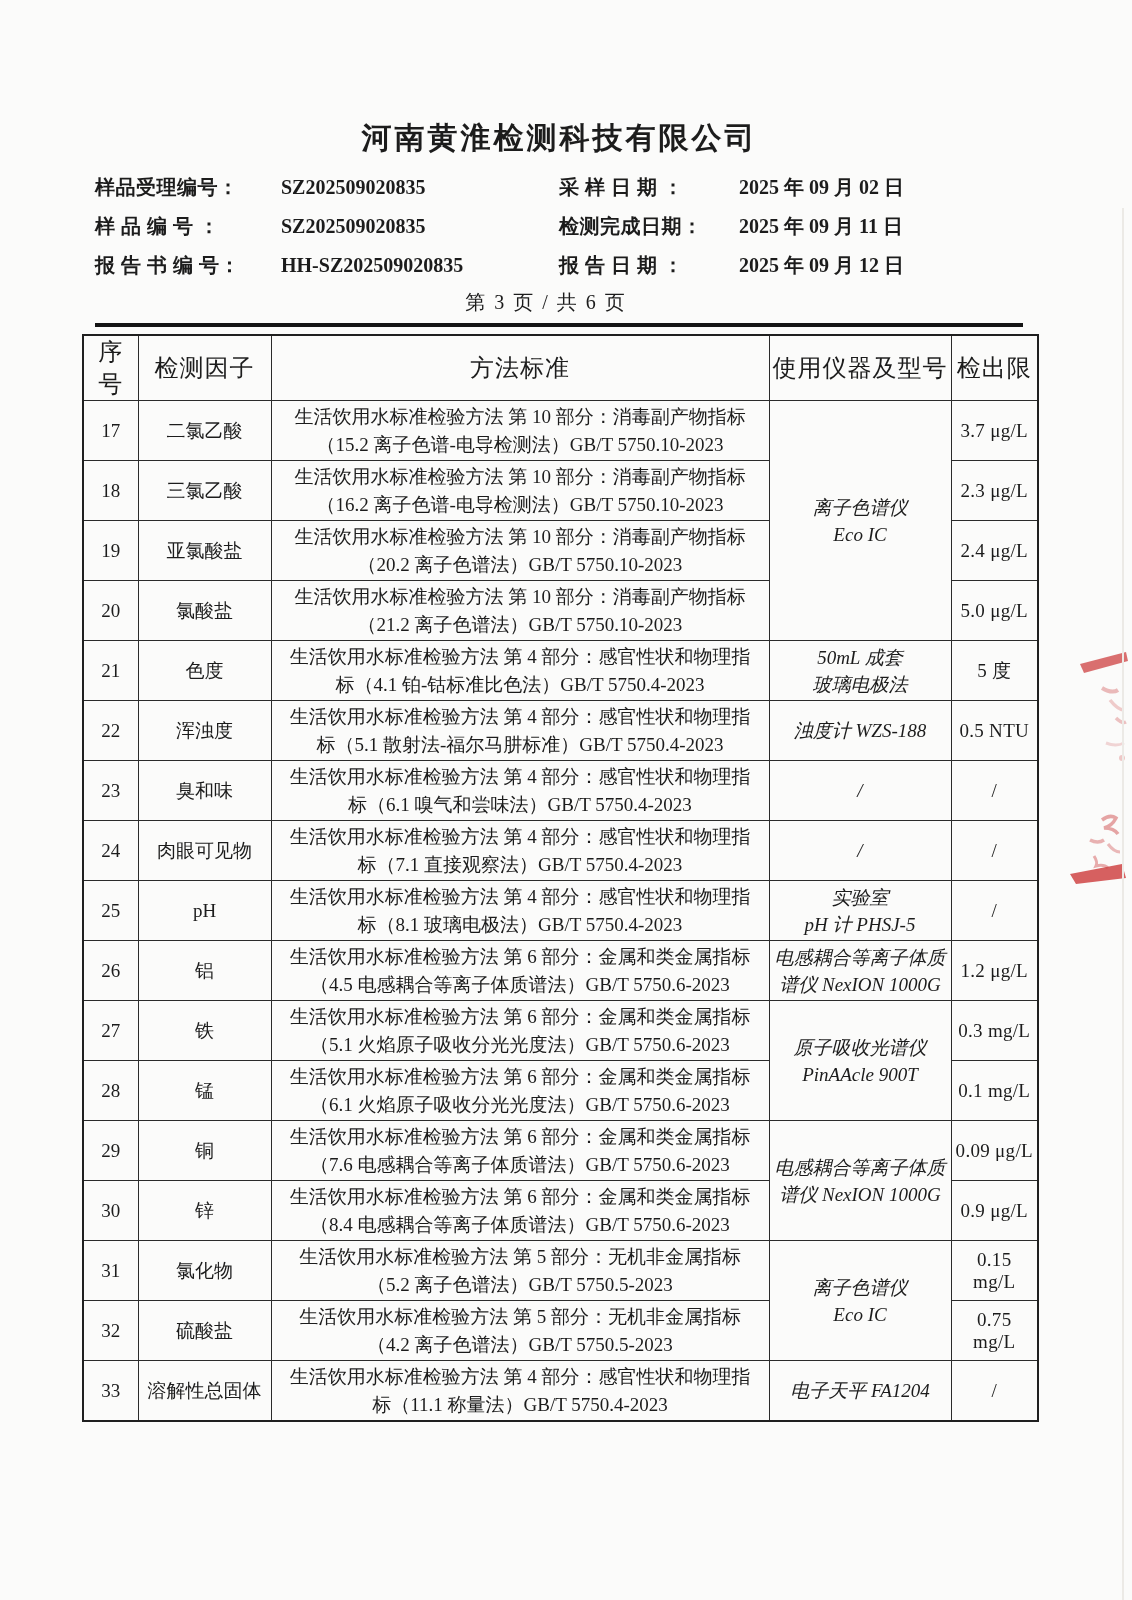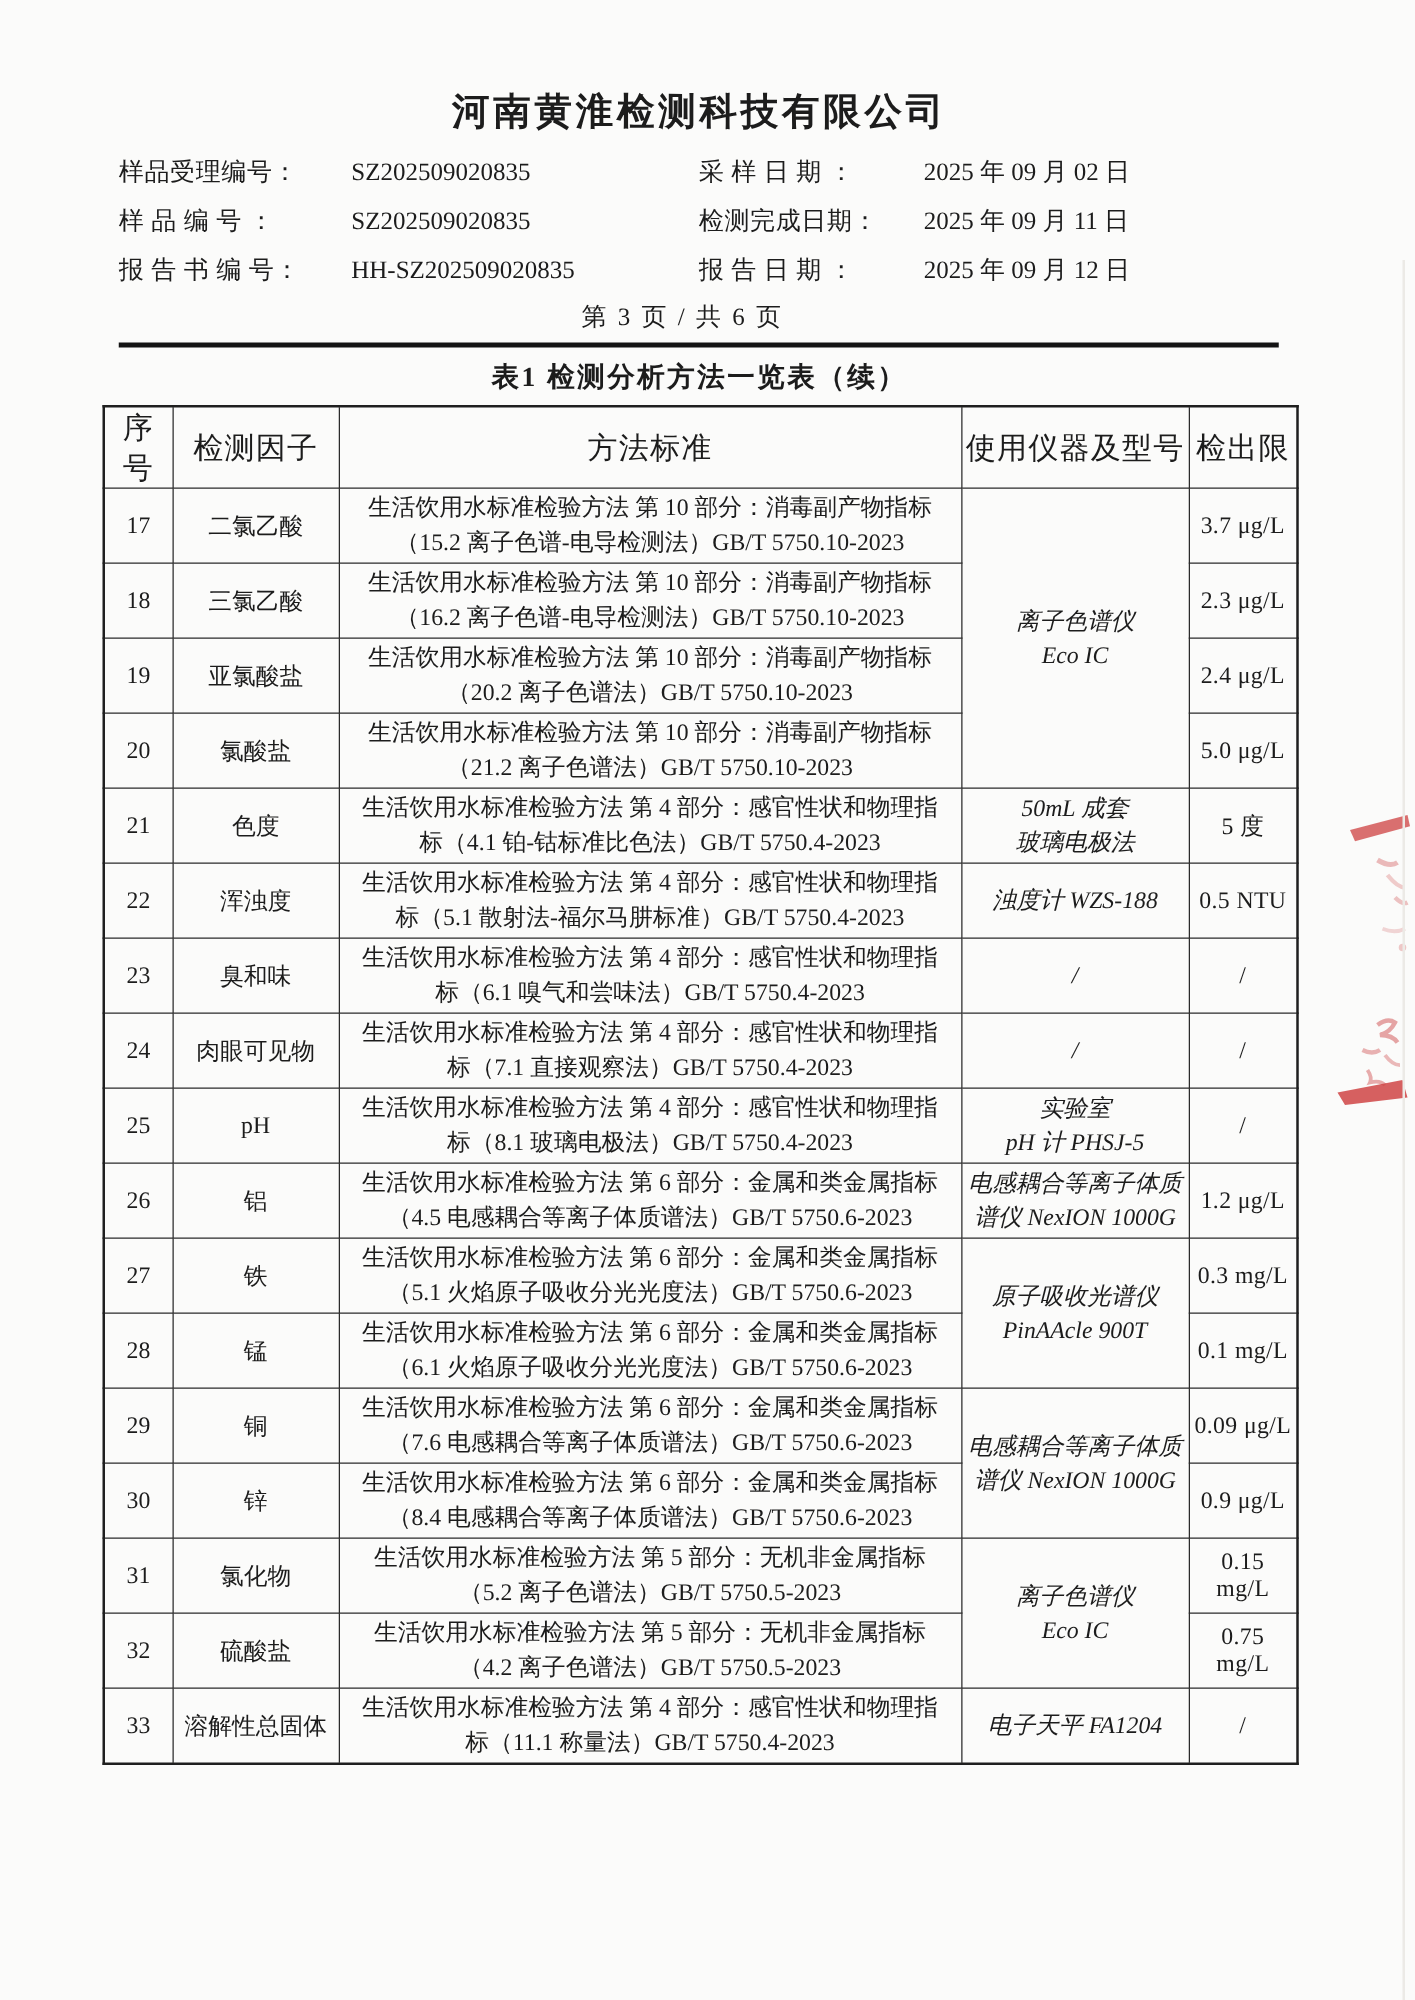--- a/index.html
+++ b/index.html
@@ -4,40 +4,40 @@
 <style>
   html,body{margin:0;padding:0;}
   body{
     width:1132px;height:1600px;
     background:#fbfbfa;
     font-family:"Liberation Serif","DejaVu Serif",serif;
     color:#1c1c1c;
     position:relative;
     overflow:hidden;
   }
-  .content{padding:69px 95px 0 82px;position:relative;}
+  .content{padding:118px 95px 0 82px;position:relative;}
   .company{
     text-align:center;
     font-size:30px;font-weight:700;letter-spacing:3px;
   }
   .title-row{position:relative;margin-top:24px;height:44px;}
   .report-title{
     text-align:center;font-size:34px;font-weight:700;
     letter-spacing:22px;text-indent:22px;line-height:44px;
   }
   .report-code{
     position:absolute;right:38px;bottom:2px;
     font-size:19px;letter-spacing:0.5px;font-weight:400;
   }
   .meta{
     margin-top:16px;padding-left:13px;
     display:grid;
     grid-template-columns:186px 278px 180px 1fr;
     row-gap:15px;
-    font-size:20px;line-height:24px;
+    font-size:20px;line-height:24px;font-weight:bold;
   }
   .meta .lbl{letter-spacing:0.5px;}
   .page-indicator{
     margin-top:12px;padding-right:27px;
     text-align:center;font-size:20px;letter-spacing:2px;
   }
   .rule{
     margin-top:7px;margin-left:13px;
     width:928px;height:4px;background:#141414;
   }
@@ -94,21 +94,20 @@
     <span class="lbl">报 告 书 编 号：</span>
     <span class="val">HH-SZ202509020835</span>
     <span class="lbl">报 告 日 期 ：</span>
     <span class="val">2025 年 09 月 12 日</span>
   </div>
 
   <div class="page-indicator">第 3 页 / 共 6 页</div>
 
   <div class="rule"></div>
 
-  <div class="table-title">表1  检测分析方法一览表（续）</div>
 
   <table class="methods">
     <colgroup>
       <col style="width:55px">
         <col style="width:133px">
         <col style="width:498px">
         <col style="width:182px">
         <col style="width:87px">
     </colgroup>
     <thead>

